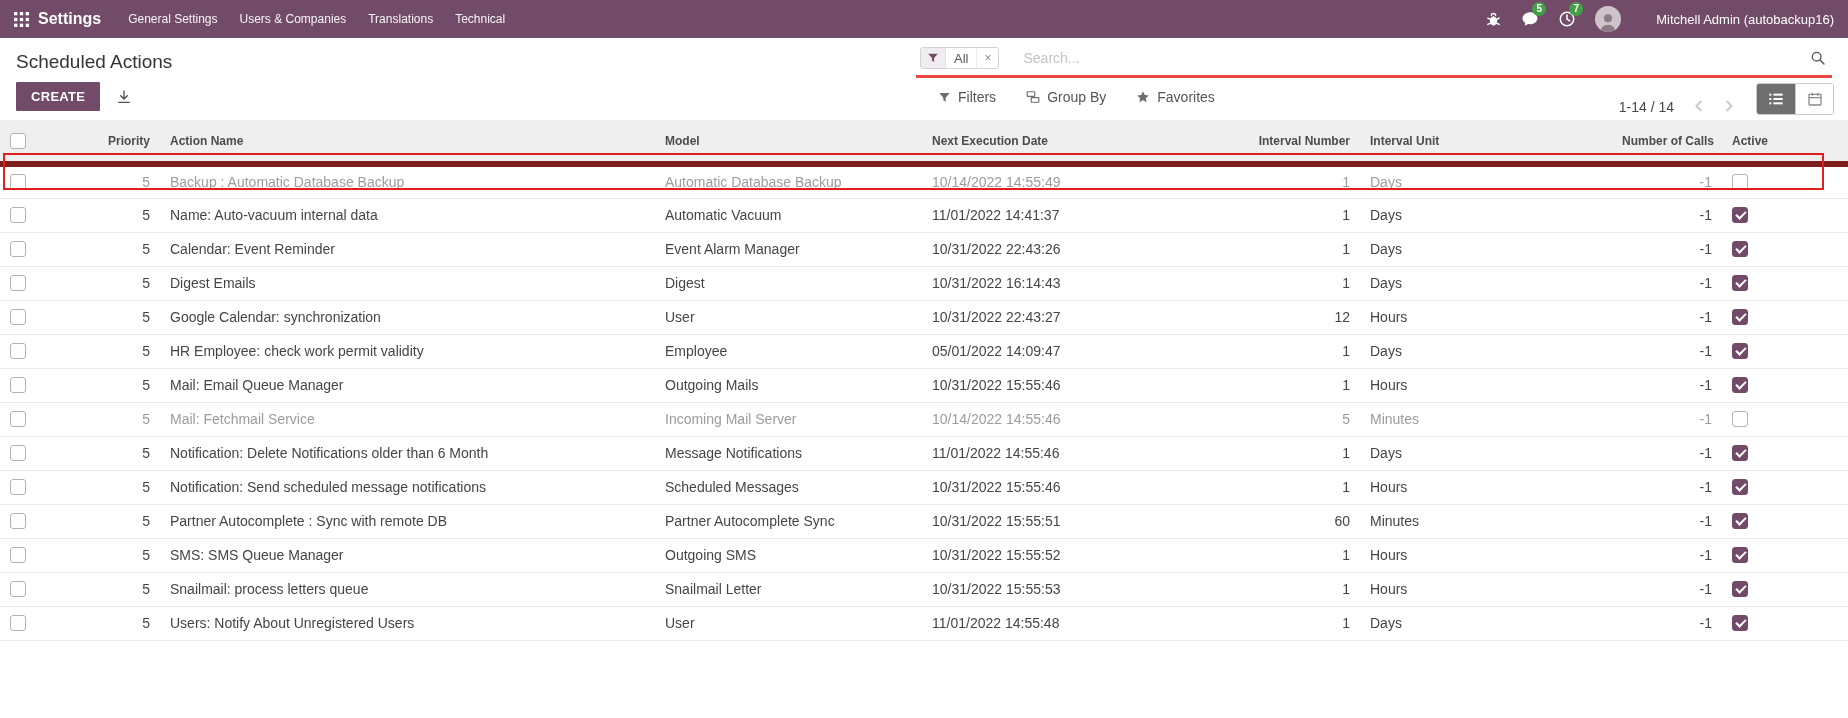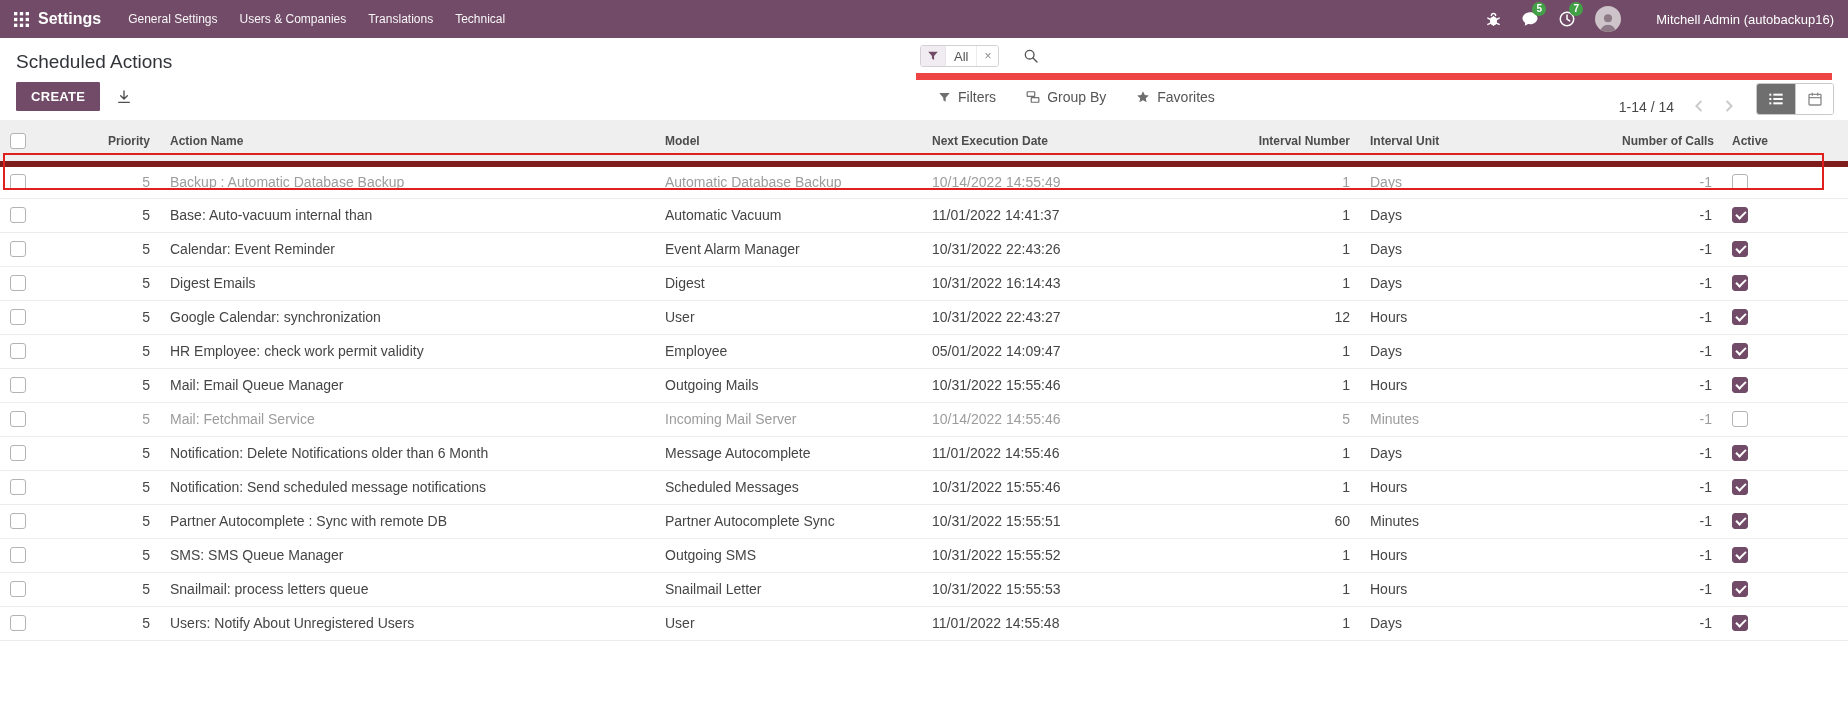--- a/index.html
+++ b/index.html
@@ -45,21 +45,21 @@
   .user-name { font-size: 13px; cursor: pointer; white-space: nowrap; margin-left: 16px; }
 
   
   .cp-top {
     display: flex; justify-content: space-between; align-items: center;
     padding: 9px 16px 2px 16px; height: 40px;
   }
   .page-title { font-size: 19px; font-weight: 400; color: #32343a; }
   .searchbar {
     width: 916px; display: flex; align-items: center; gap: 24px;
-    padding: 2px 6px 6px 4px; border-bottom: 7px solid #ef4444;
+    padding: 2px 6px 6px 4px; border-bottom: 3px solid #ef4444;
   }
   .facet {
     display: inline-flex; align-items: stretch; height: 22px;
     border: 1px solid #d3d0d6; border-radius: 3px; overflow: hidden;
     font-size: 13px; flex: none;
   }
   .facet-icon { display: flex; align-items: center; padding: 0 6px; background: #f1ecf1; color: var(--primary, #714B67); }
   .facet-value { display: flex; align-items: center; padding: 0 8px; background: #fff; color: #555; border-left: 1px solid #e6e2e6; }
   .facet-remove { display: flex; align-items: center; padding: 0 7px; background: #fff; color: #8d8d8d; font-size: 12px; cursor: pointer; border-left: 1px solid #efecef; }
   .search-input { flex: 1; border: none; outline: none; font-size: 14px; color: #555; background: transparent; }
@@ -186,20 +186,21 @@
   <div class="searchbar">
     <span class="facet">
       <span class="facet-icon">
         <svg width="12" height="12" viewBox="0 0 20 20" fill="currentColor">
             <path d="M2 3h16l-6.2 7.2v6.3l-3.6-2.3v-4z"></path>
           </svg>
       </span>
       <span class="facet-value">All</span>
       <span class="facet-remove">×</span>
     </span>
+    <input class="search-input" type="text" placeholder="Search..." style="">
     <span class="search-glass">
       <svg width="16" height="16" viewBox="0 0 24 24" fill="none" stroke="currentColor" stroke-width="2" stroke-linecap="round">
         <circle cx="10" cy="10" r="6.5"></circle>
           <path d="M15 15l6 6"></path>
       </svg>
     </span>
   </div>
 </div>
 
 <div class="cp-bottom">
@@ -316,21 +317,21 @@
           <td class="ta-r">-1</td>
           <td>
             <div class="cb"></div>
           </td>
         </tr>
         <tr>
           <td>
             <div class="cb"></div>
           </td>
           <td class="ta-r">5</td>
-          <td>Base: Auto-vacuum internal than</td>
+          <td>Name: Auto-vacuum internal data</td>
           <td>Automatic Vacuum</td>
           <td>11/01/2022 14:41:37</td>
           <td class="ta-r">1</td>
           <td>Days</td>
           <td class="ta-r">-1</td>
           <td>
             <div class="cb checked"></div>
           </td>
         </tr>
         <tr>
@@ -422,21 +423,21 @@
           <td>
             <div class="cb"></div>
           </td>
         </tr>
         <tr>
           <td>
             <div class="cb"></div>
           </td>
           <td class="ta-r">5</td>
           <td>Notification: Delete Notifications older than 6 Month</td>
-          <td>Message Autocomplete</td>
+          <td>Message Notifications</td>
           <td>11/01/2022 14:55:46</td>
           <td class="ta-r">1</td>
           <td>Days</td>
           <td class="ta-r">-1</td>
           <td>
             <div class="cb checked"></div>
           </td>
         </tr>
         <tr>
           <td>

